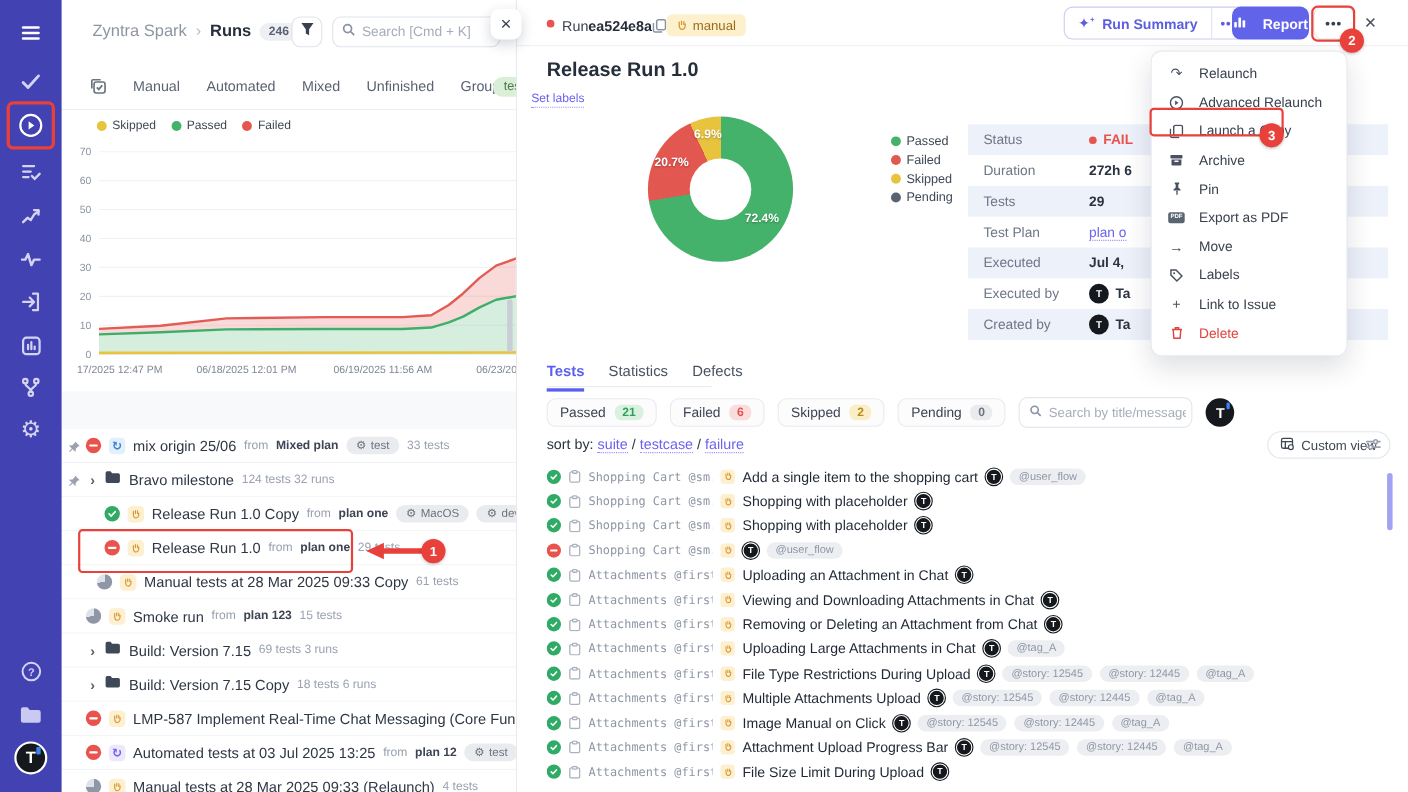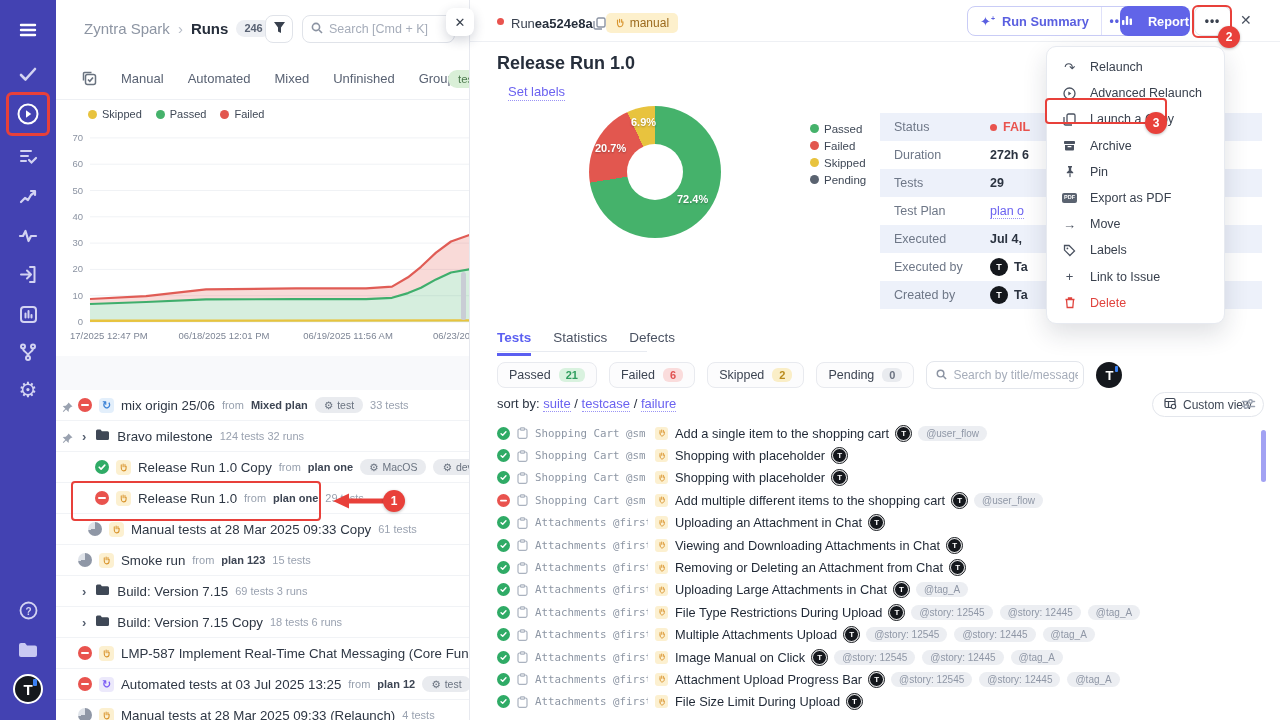--- a/index.html
+++ b/index.html
@@ -11,21 +11,21 @@
   .sidebar { position:absolute; left:0; top:0; width:56px; height:720px; background:#4342b2; z-index:5; }
   .sb-ic { position:absolute; left:16px; width:24px; height:24px; display:flex; align-items:center; justify-content:center; color:#dcdcf6; }
   .sb-ic svg { display:block; }
   .sb-glyph { font-size:19px; color:#c9c9f2; }
   .sb-logo { position:absolute; left:13px; width:30px; height:30px; border-radius:50%; background:#15181d; color:#fff; display:flex; align-items:center; justify-content:center; font-weight:bold; font-size:15px; border:2px solid #fff; }
   .sb-logo i { position:absolute; right:4px; top:3px; width:4px; height:7px; background:#3b82f6; border-radius:1px; }
 
   
   .lp { position:absolute; left:56px; top:0; width:414px; height:720px; background:#f8f9fb; border-right:1px solid #e7e9ef; overflow:hidden; }
   .lp-header { position:absolute; left:0; top:0; width:100%; height:58px; background:#fff; }
-  .crumbs { position:absolute; left:28px; top:20px; display:flex; gap:8px; white-space:nowrap; }
+  .crumbs { position:absolute; left:28px; top:20px; display:flex; align-items:center; gap:8px; white-space:nowrap; }
   .crumb-proj { font-size:15px; color:#8d95a3; }
   .crumb-sep { font-size:15px; color:#b6bcc7; }
   .crumb-sec { font-size:15px; font-weight:bold; color:#262e3b; }
   .crumb-count { font-size:11px; color:#596273; background:#edeff3; border-radius:9px; padding:2px 8px; font-weight:bold; }
   .filter-btn { position:absolute; left:209px; top:15px; width:28px; height:28px; border:1px solid #e0e3e9; border-radius:8px; background:#fff; display:flex; align-items:center; justify-content:center; }
   .lp-search { position:absolute; left:246px; top:15px; width:153px; height:28px; border:1px solid #e0e3e9; border-radius:8px; background:#fff; display:flex; align-items:center; padding:0 8px; gap:6px; }
   .lp-search input { border:0; outline:0; width:110px; font-size:12.5px; color:#3a4250; background:transparent; font-family:inherit; }
   .lp-search input::placeholder { color:#a6adba; }
   .lp-tabs { position:absolute; left:0; top:58px; width:100%; height:42px; background:#fff; border-bottom:1px solid #eef0f4; display:flex; align-items:center; gap:24px; padding-left:26px; }
   .lp-tab { font-size:13px; color:#596273; white-space:nowrap; }
@@ -69,21 +69,21 @@
   .copy-ic { color:#8b93a2; display:flex; }
   .manual-badge { display:flex; align-items:center; gap:5px; background:#fdf0cc; color:#9c6a1d; border-radius:5px; padding:3px 9px; font-size:12px; font-weight:500; }
   .btn-group { position:absolute; left:497px; top:6px; height:30px; display:flex; border:1px solid #c9ccf6; border-radius:8px; overflow:hidden; background:#fff; }
   .btn-summary { display:flex; align-items:center; gap:7px; padding:0 12px; color:#5a5fe0; font-size:12.8px; font-weight:bold; }
   .btn-split-more { width:32px; border-left:1px solid #dfe1fa; display:flex; align-items:center; justify-content:center; color:#5a5fe0; font-weight:bold; letter-spacing:1px; font-size:12px; }
   .btn-report { position:absolute; left:650px; top:6px; height:30px; width:70px; background:#6164e8; border-radius:8px; color:#fff; font-size:12.8px; font-weight:bold; display:flex; align-items:center; justify-content:center; gap:15px; }
   .btn-more { position:absolute; left:724px; top:6px; height:30px; width:37px; border:1px solid #e3e6eb; border-radius:8px; background:#fff; display:flex; align-items:center; justify-content:center; color:#39414e; font-weight:bold; letter-spacing:1px; font-size:12px; }
   .m-close { position:absolute; left:770px; top:12px; font-size:14px; color:#4a5260; }
 
   .m-title { position:absolute; left:27px; top:53px; font-size:18px; font-weight:bold; color:#262e3b; }
-  .set-labels { position:absolute; left:38px; top:84px; font-size:13px; color:#6b62f0; border-bottom:1px dotted #9a93f5; padding-bottom:1px; }
+  .set-labels { position:absolute; left:13px; top:84px; font-size:11px; color:#6b62f0; border-bottom:1px dotted #9a93f5; padding-bottom:1px; }
 
   .donut { position:absolute; left:119px; top:106px; width:132px; height:132px; border-radius:50%; }
   .donut::after { content:""; position:absolute; left:38px; top:38px; width:56px; height:56px; background:#fff; border-radius:50%; }
   .dlabel { position:absolute; color:#fff; font-size:11px; font-weight:bold; text-shadow:0 1px 2px rgba(0,0,0,.3); z-index:2; }
   .d-legend { position:absolute; left:340px; top:120px; }
   .d-legend .lg-item { height:17px; font-size:11.5px; }
 
   .info-table { position:absolute; left:410px; top:113px; width:382px; }
   .irow { height:28px; display:flex; align-items:center; }
   .irow:nth-child(odd) { background:#edf1fa; }
@@ -696,21 +696,20 @@
               <rect x="1" y="2" width="9" height="9.3" rx="1.5"></rect>
               <rect x="3.5" y="0.8" width="4" height="2.4" rx="0.8" fill="#fff"></rect>
             </svg>
           </span>
           <span class="suite">Shopping Cart @sm...</span>
           <span class="hand">
             <svg width="8" height="8" viewBox="0 0 12 12" fill="none" stroke="#d9952f" stroke-width="1.4" stroke-linecap="round">
               <path d="M3 6V2.5M5.5 5V1.5M8 5V2M3 6c0 3 1.5 4.5 3 4.5S9.5 9 9.5 6.5V4.5"></path>
             </svg>
           </span>
-          <span class="ttitle">Add multiple different items to the shopping cart</span>
           <span class="t-av">T</span>
           <span class="tag">@user_flow</span>
         </div>
       <div class="trow">
           <span class="st passed">
             <svg width="7" height="7" viewBox="0 0 8 8" fill="none" stroke="#fff" stroke-width="1.6" stroke-linecap="round" stroke-linejoin="round">
               <path d="M1.2 4.2l1.9 1.9 3.7-4"></path>
             </svg>
           </span>
           <span class="clip-ic">

